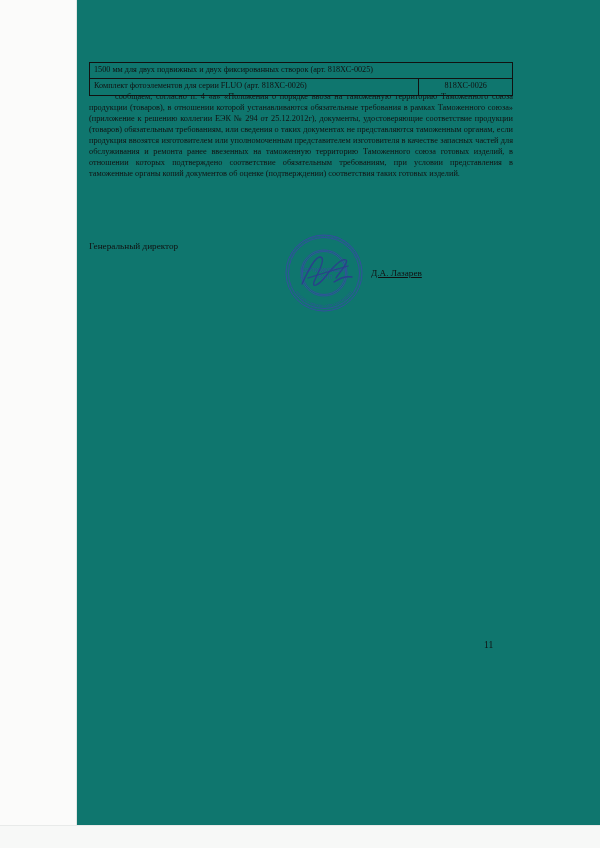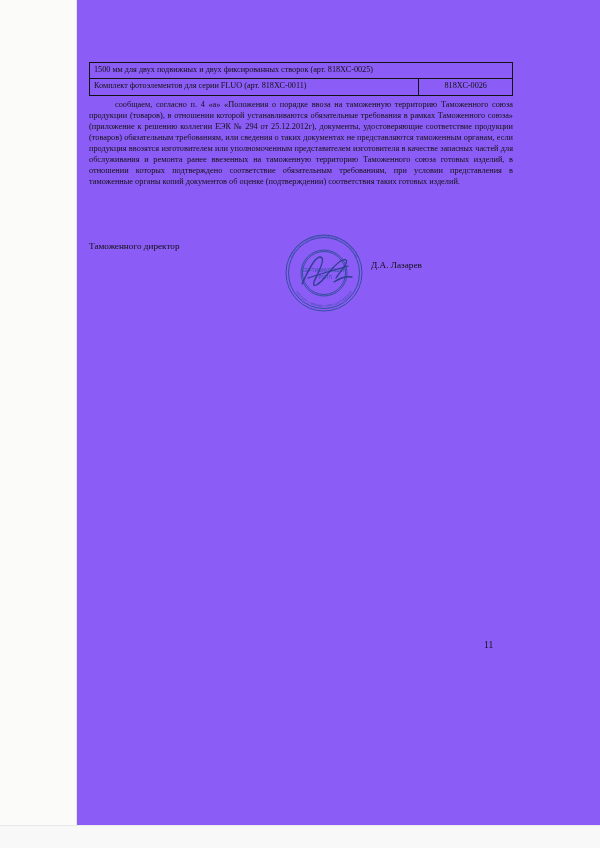--- a/index.html
+++ b/index.html
@@ -16,21 +16,21 @@
     overflow: hidden;
   }
 
   
   .page {
     position: absolute;
     left: 0;
     top: 0;
     width: 600px;
     height: 848px;
-    background: #8b5cf6;
+    background: #0f766e;
   }
   .page-edge-left {
     position: absolute;
     left: 0;
     top: 0;
     width: 76px;
     height: 848px;
     background: #fbfbfa;
     border-right: 1px solid #e3e6e4;
   }
@@ -61,21 +61,21 @@
     vertical-align: middle;
   }
   .cell-name { width: 330px; }
   .cell-code { width: 86px; text-align: center; margin-top: 16px; }
   .cell-span { }
 
   
   .body-text {
     position: absolute;
     left: 89px;
-    top: 100px;
+    top: 92px;
     width: 424px;
     font-size: 8.3px;
     line-height: 1.32;
     text-align: justify;
     text-indent: 26px;
     color: #121212;
   }
 
   
   .sig-block {
@@ -84,22 +84,23 @@
     top: 240px;
     width: 424px;
     font-size: 9.2px;
     line-height: 1.5;
   }
   .sig-title { white-space: nowrap; }
   .sig-org { white-space: nowrap; }
   .sig-name {
     position: absolute;
     left: 282px;
-    top: 19px;
+    top: 27px;
     white-space: nowrap;
+    text-decoration: underline;
   }
 
   
   .stamp {
     position: absolute;
     left: 278px;
     top: 232px;
     width: 92px;
     height: 82px;
     pointer-events: none;
@@ -121,30 +122,30 @@
 
   <div class="page-edge-left"></div>
   <div class="page-edge-bottom"></div>
 
   <table class="table">
     <tbody>
       <tr>
         <td class="cell-name cell-span" colspan="2">1500 мм для двух подвижных и двух фиксированных створок (арт. 818ХС-0025)</td>
       </tr>
       <tr>
-        <td class="cell-name">Комплект фотоэлементов для серии FLUO (арт. 818ХС-0011)</td>
+        <td class="cell-name">Комплект фотоэлементов для серии FLUO (арт. 818ХС-0026)</td>
         <td class="cell-code">818ХС-0026</td>
       </tr>
     </tbody>
   </table>
 
   <div class="body-text">сообщаем, согласно п. 4 «а» «Положения о порядке ввоза на таможенную территорию Таможенного союза продукции (товаров), в отношении которой устанавливаются обязательные требования в рамках Таможенного союза» (приложение к решению коллегии ЕЭК № 294 от 25.12.2012г), документы, удостоверяющие соответствие продукции (товаров) обязательным требованиям, или сведения о таких документах не представляются таможенным органам, если продукция ввозятся изготовителем или уполномоченным представителем изготовителя в качестве запасных частей для обслуживания и ремонта ранее ввезенных на таможенную территорию Таможенного союза готовых изделий, в отношении которых подтверждено соответствие обязательным требованиям, при условии представления в таможенные органы копий документов об оценке (подтверждении) соответствия таких готовых изделий.</div>
 
   <div class="sig-block">
-    <div class="sig-title">Таможенного директор</div>
+    <div class="sig-title">Генеральный директор</div>
     <div class="sig-name">Д.А. Лазарев</div>
   </div>
 
   <div class="stamp">
     <svg width="92" height="82" viewBox="0 0 92 82" xmlns="http://www.w3.org/2000/svg">
       <defs>
         <path id="arcTop" d="M 10,41 A 36,36 0 0 1 82,41"></path>
         <path id="arcBottom" d="M 12,41 A 34,34 0 0 0 80,41"></path>
       </defs>
       <g fill="none" stroke="#33509e" stroke-width="1">

